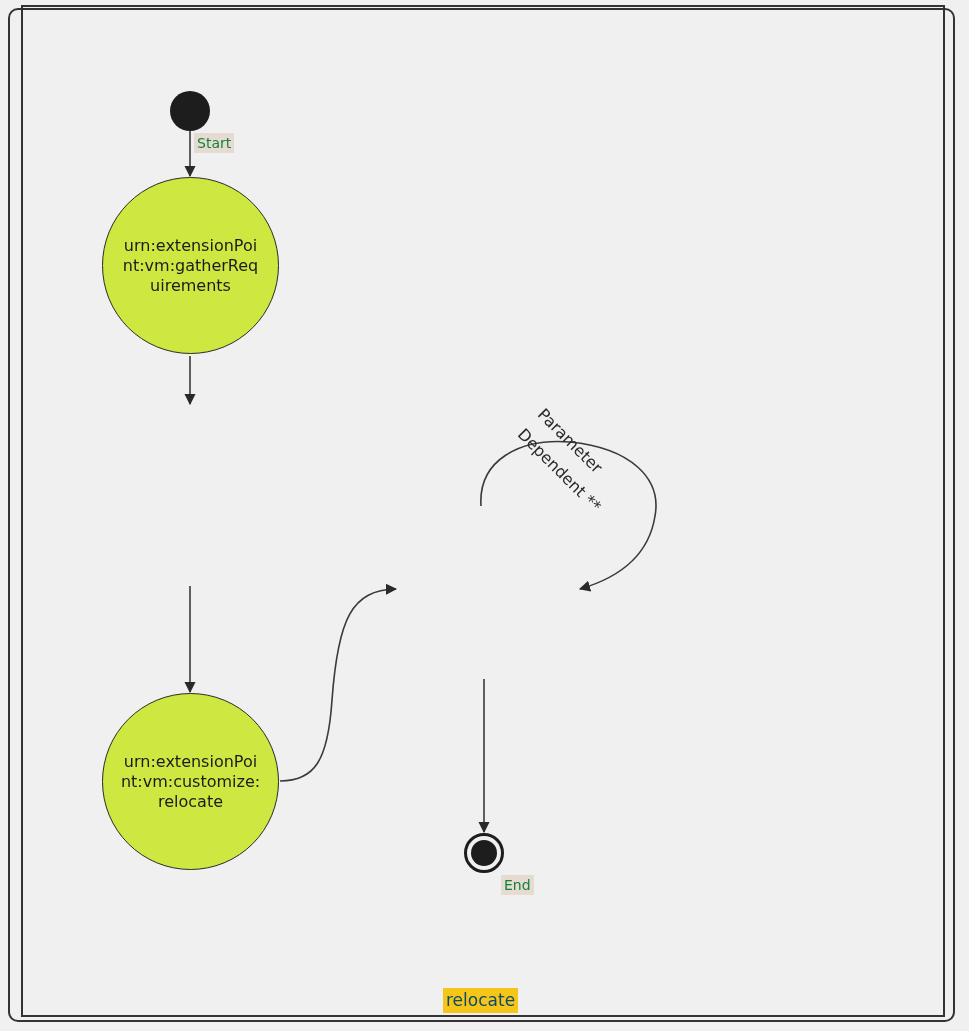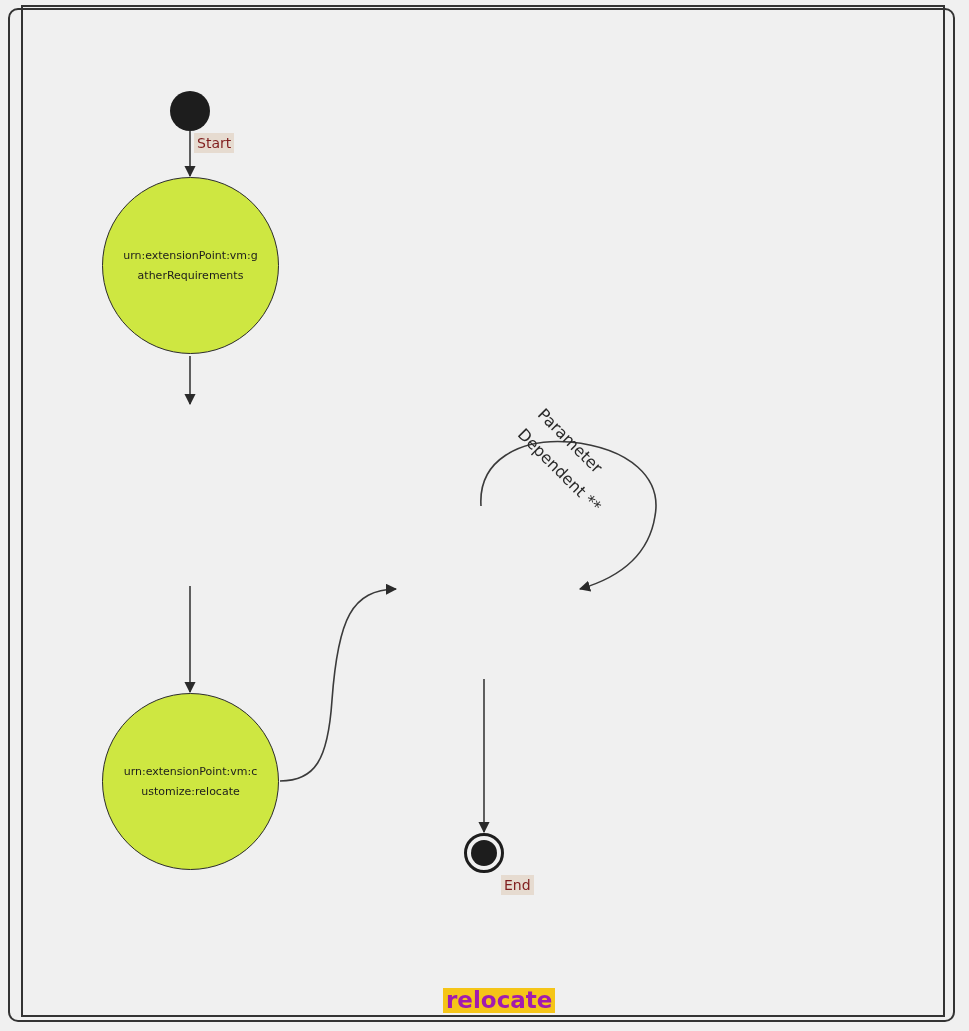--- a/index.html
+++ b/index.html
@@ -50,21 +50,21 @@
     position: absolute;
     border-radius: 50%;
     background: #cee741;
     border: 1.6px solid #2b2b2b;
     box-sizing: border-box;
     display: flex;
     align-items: center;
     justify-content: center;
   }
   .state-label {
-    font-size: 11px;
+    font-size: 16px;
     color: #1c1c1c;
     line-height: 20px;
     text-align: center;
     width: 140px;
     word-break: break-all;
     white-space: pre-wrap;
   }
   .start-node {
     position: absolute;
     width: 40px;
@@ -84,44 +84,43 @@
   .end-node-inner {
     position: absolute;
     width: 26px;
     height: 26px;
     border-radius: 50%;
     background: #1d1d1d;
   }
   .edge-tag {
     position: absolute;
     background: #e6dbd0;
-    color: #7f1d1d;
+    color: #15803d;
     font-size: 14px;
     line-height: 18px;
     padding: 1px 3px;
     white-space: nowrap;
   }
   .loop-label {
     position: absolute;
     font-size: 16px;
     line-height: 22px;
     color: #2a2a2a;
     white-space: pre;
     text-align: left;
     transform-origin: left top;
   }
   .diagram-title {
     position: absolute;
     background: #f5c518;
-    color: #a21caf;
-    font-size: 23px;
+    color: #0c4a6e;
+    font-size: 17px;
     line-height: 25px;
     padding: 0 3px;
     white-space: nowrap;
-    font-weight: bold;
   }
 </style>
 </head>
 <body>
 
 <div id="canvas">
 
   <div class="frame-outer"></div>
   <div class="frame-inner"></div>
 

